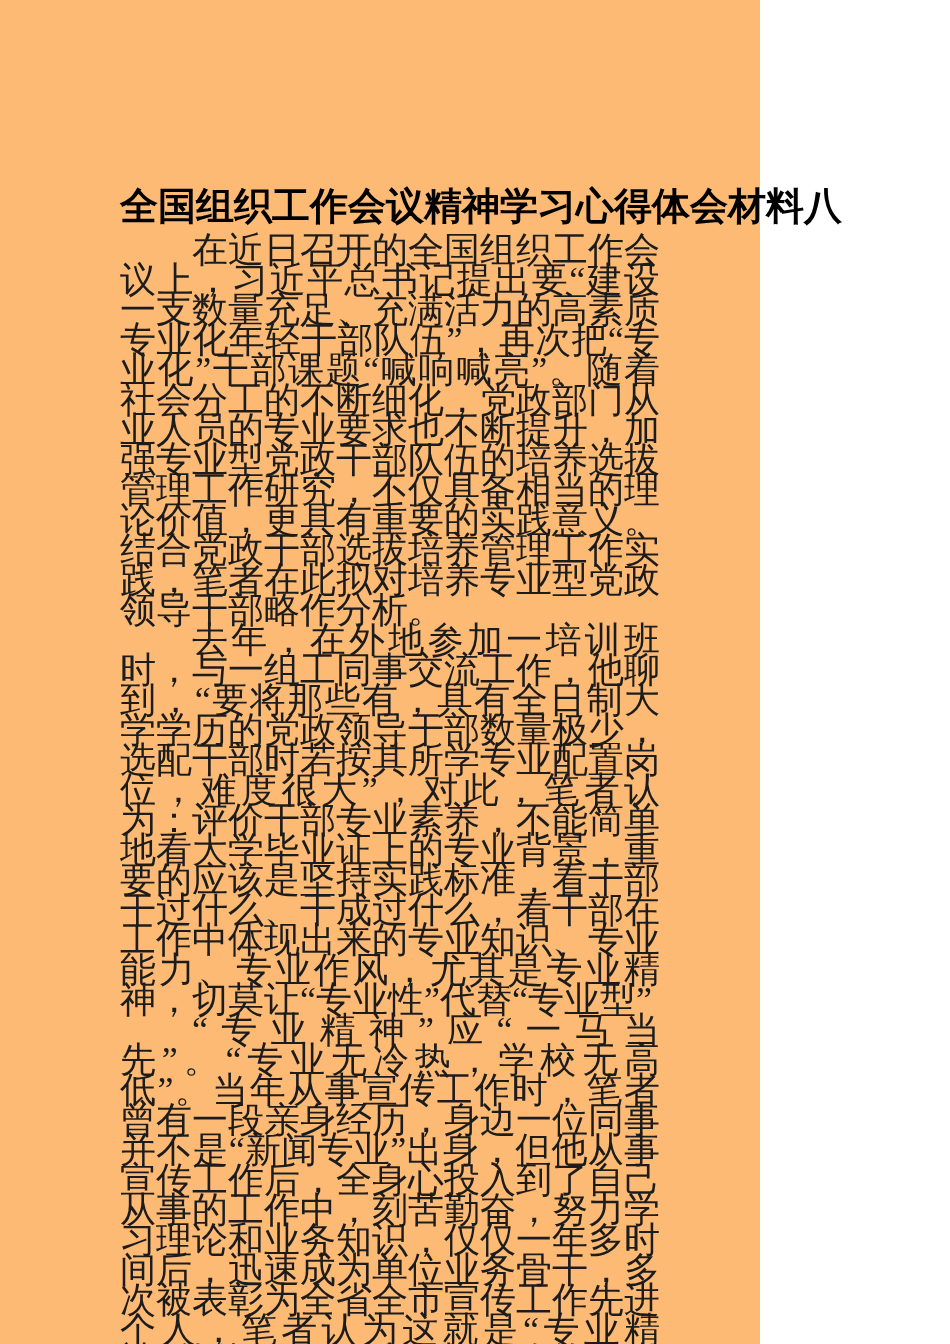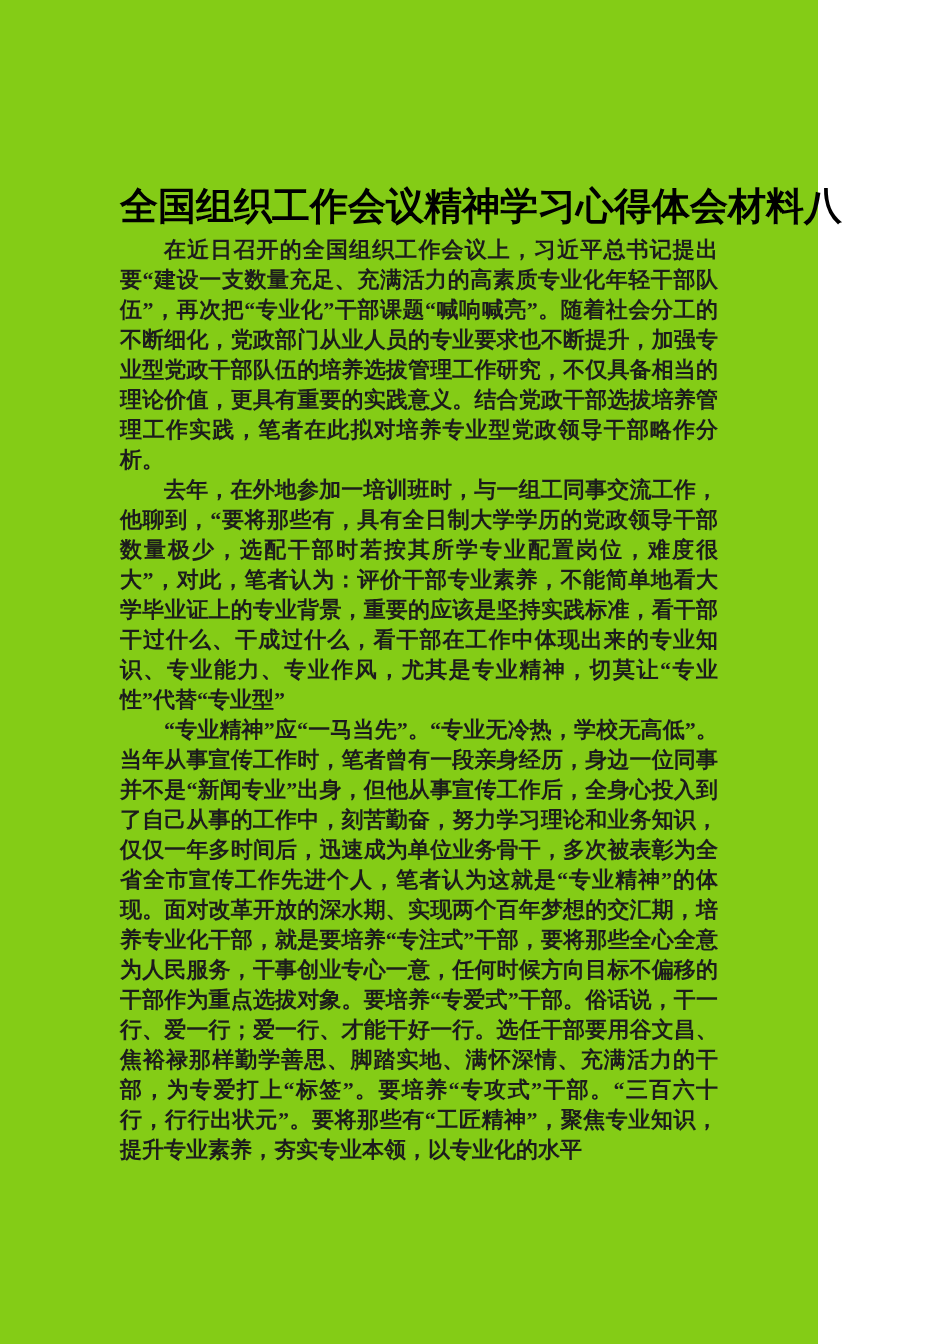--- a/index.html
+++ b/index.html
@@ -10,50 +10,49 @@
   body {
     width: 950px;
     height: 1344px;
     position: relative;
     overflow: hidden;
     font-family: "Liberation Serif", "DejaVu Serif", serif;
   }
   .page {
     position: absolute;
     left: 0; top: 0;
-    width: 818px;
+    width: 760px;
     height: 1344px;
-    background: #84cc16;
+    background: #fdba74;
   }
   .content {
     margin-left: 120px;
     margin-right: 100px; 
   }
   .doc-title {
     margin: 0;
     padding-top: 184px;
     margin-bottom: 7px;
     font-family: "Liberation Sans", "DejaVu Sans", sans-serif;
     font-weight: bold;
     font-size: 38px;
     line-height: 44px;
     text-align: center;
     color: #000000;
     white-space: nowrap;
   }
   .body-text p {
     margin: 0;
-    font-size: 22px;
+    font-size: 36px;
     line-height: 30px;
     text-align: justify;
     text-justify: inter-character;
     text-indent: 2em;
     color: #1c1c1c;
     word-break: break-all;
-    font-weight: bold;
   }
   .page-footer {
     position: absolute;
     top: 1240px;
     left: 0;
     width: 950px;
     box-sizing: border-box;
     padding-left: 52px; 
     text-align: center;
     font-size: 20px;

